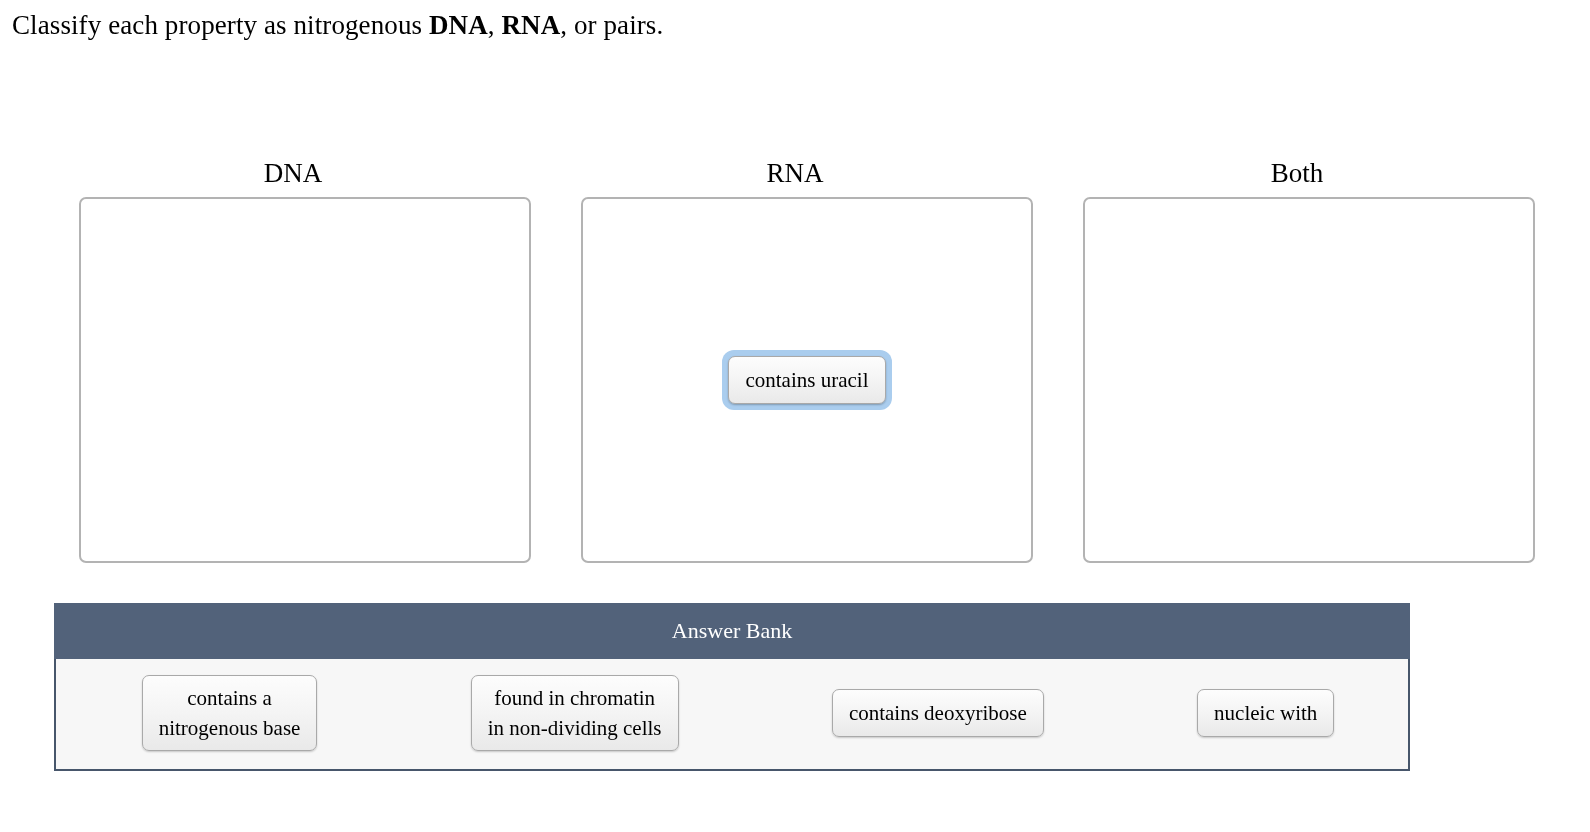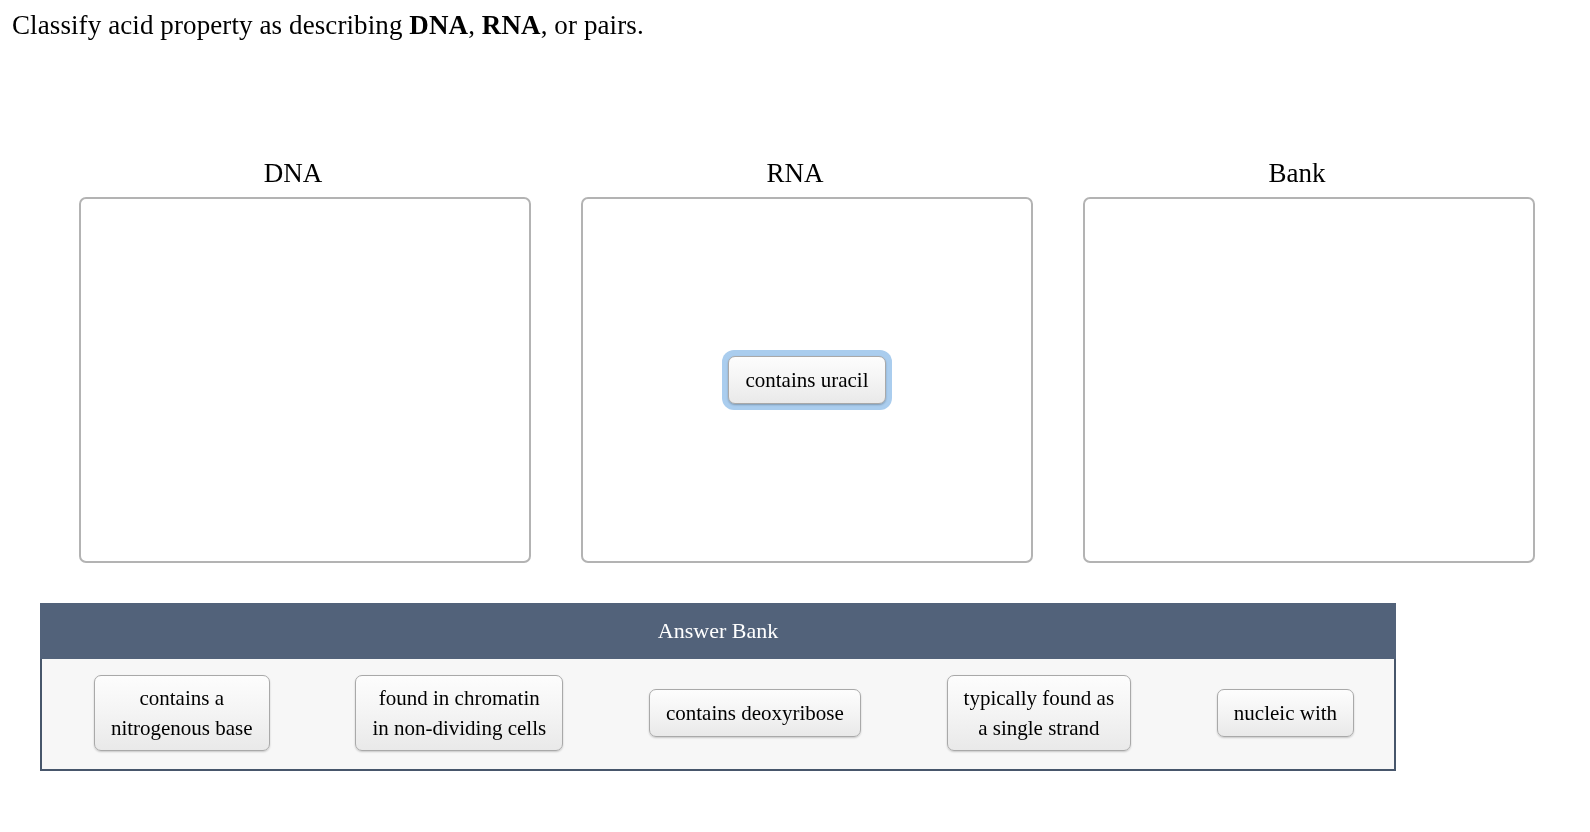--- a/index.html
+++ b/index.html
@@ -93,21 +93,21 @@
     background: #aacdee;
     box-shadow: 0 0 0 0px rgba(0,0,0,0);
   }
   .tile-selected-wrap .tile {
     box-shadow: 0 1px 2px rgba(0,0,0,0.25);
   }
 
   
   .answer-bank {
     position: absolute;
-    left: 40px;
+    left: 54px;
     top: 603px;
     width: 1356px;
     box-sizing: border-box;
   }
   .answer-bank-header {
     background: #52627a;
     color: #ffffff;
     font-size: 22px;
     line-height: 26px;
     text-align: center;
@@ -125,51 +125,49 @@
     align-items: center;
     justify-content: space-around;
     gap: 10px;
     min-height: 110px;
   }
 </style>
 </head>
 <body>
 
 <div class="prompt">
-  <span>Classify acid property as describing </span><span class="b">DNA</span><span>, </span><span class="b">RNA</span><span>, or pairs.</span>
+  <span>Classify each property as nitrogenous </span><span class="b">DNA</span><span>, </span><span class="b">RNA</span><span>, or pairs.</span>
 </div>
 
 <div class="columns">
 
   <div class="column">
     <div class="column-title">DNA</div>
     <div class="dropzone"></div>
   </div>
 
   <div class="column">
     <div class="column-title">RNA</div>
     <div class="dropzone">
       <span class="tile-selected-wrap">
         <span class="tile">contains uracil</span>
       </span>
     </div>
   </div>
 
   <div class="column">
-    <div class="column-title">Bank</div>
+    <div class="column-title">Both</div>
     <div class="dropzone"></div>
   </div>
 
 </div>
 
 <div class="answer-bank">
   <div class="answer-bank-header">Answer Bank</div>
   <div class="answer-bank-body">
     <span class="tile two-line">contains a
 nitrogenous base</span>
     <span class="tile two-line">found in chromatin
 in non-dividing cells</span>
     <span class="tile">contains deoxyribose</span>
-    <span class="tile two-line">typically found as
-a single strand</span>
     <span class="tile">nucleic with</span>
   </div>
 </div>
 
 </body></html>

